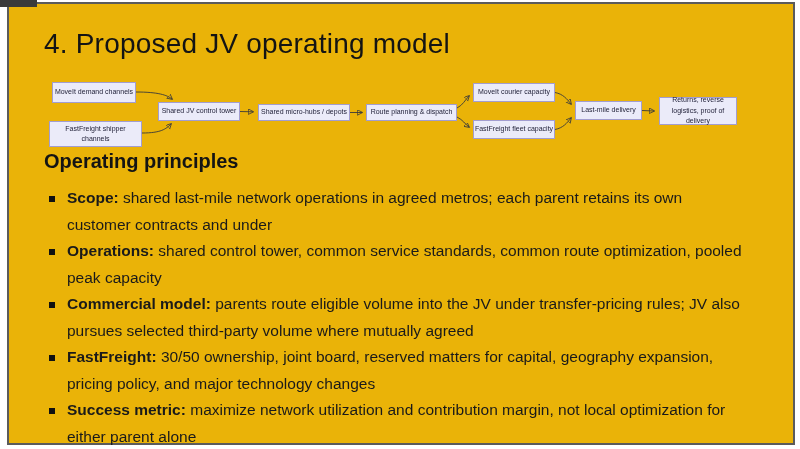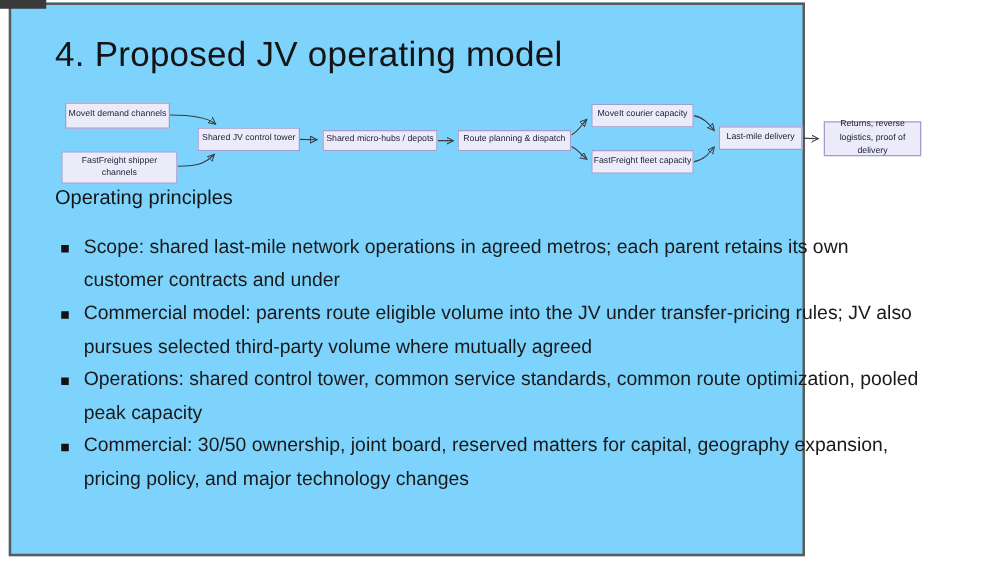--- a/index.html
+++ b/index.html
@@ -1,22 +1,22 @@
 <!DOCTYPE html>
 <html><head>
 <meta charset="utf-8">
 <style>
   html,body{margin:0;padding:0;}
   body{
     width:800px;height:449px;background:#ffffff;position:relative;overflow:hidden;
     font-family:"Liberation Sans", sans-serif;color:#141414;
   }
   .frame{
-    position:absolute;left:7px;top:2px;width:637px;height:443px;
-    border:2px solid #5b5b5b;box-sizing:border-box;background:#7dd3fc;
+    position:absolute;left:7px;top:2px;width:788px;height:443px;
+    border:2px solid #5b5b5b;box-sizing:border-box;background:#eab308;
   }
   .corner-artifact{
     position:absolute;left:0;top:0;width:37px;height:7px;background:#3a3a3a;
   }
   .title{
     position:absolute;left:35px;top:24px;margin:0;
     font-size:28px;font-weight:400;letter-spacing:0.2px;color:#141414;white-space:nowrap;
   }
   .diagram{position:absolute;left:35px;top:74px;width:712px;height:78px;}
   .edges{position:absolute;left:0;top:0;width:712px;height:78px;}
@@ -24,34 +24,34 @@
   .node{
     position:absolute;box-sizing:border-box;
     background:#ebebf9;border:1px solid #a29dd0;color:#1d1d35;
     font-size:7px;line-height:1.5;
     display:flex;align-items:center;justify-content:center;text-align:center;
     padding:1px 2px;
   }
   .one-line{white-space:nowrap;}
   .heading{
     position:absolute;left:35px;top:146px;margin:0;
-    font-size:16px;font-weight:400;color:#141414;white-space:nowrap;
+    font-size:20px;font-weight:700;color:#141414;white-space:nowrap;
   }
   .bullets{
     position:absolute;left:37px;top:181px;width:700px;
     list-style:none;margin:0;padding:0;
   }
   .bullet{
     position:relative;padding-left:21px;
     font-size:15.5px;line-height:26.5px;color:#1a1a1a;
   }
   .marker{
     position:absolute;left:3px;top:10.5px;width:6px;height:6px;background:#111111;
   }
-  .lead{font-weight:400;}
+  .lead{font-weight:700;}
 </style>
 </head>
 <body>
 
 <div class="frame">
 
   <h1 class="title">4. Proposed JV operating model</h1>
 
   <div class="diagram">
     <svg class="edges" viewBox="0 0 712 78" aria-hidden="true">
@@ -85,29 +85,34 @@
   <h2 class="heading">Operating principles</h2>
 
   <ul class="bullets">
     <li class="bullet">
       <span class="marker"></span>
       <span class="lead">Scope:</span>
       <span>shared last-mile network operations in agreed metros; each parent retains its own customer contracts and under</span>
     </li>
     <li class="bullet">
       <span class="marker"></span>
+      <span class="lead">Operations:</span>
+      <span>shared control tower, common service standards, common route optimization, pooled peak capacity</span>
+    </li>
+    <li class="bullet">
+      <span class="marker"></span>
       <span class="lead">Commercial model:</span>
       <span>parents route eligible volume into the JV under transfer-pricing rules; JV also pursues selected third-party volume where mutually agreed</span>
     </li>
     <li class="bullet">
       <span class="marker"></span>
-      <span class="lead">Operations:</span>
-      <span>shared control tower, common service standards, common route optimization, pooled peak capacity</span>
+      <span class="lead">FastFreight:</span>
+      <span>30/50 ownership, joint board, reserved matters for capital, geography expansion, pricing policy, and major technology changes</span>
     </li>
     <li class="bullet">
       <span class="marker"></span>
-      <span class="lead">Commercial:</span>
-      <span>30/50 ownership, joint board, reserved matters for capital, geography expansion, pricing policy, and major technology changes</span>
+      <span class="lead">Success metric:</span>
+      <span>maximize network utilization and contribution margin, not local optimization for either parent alone</span>
     </li>
   </ul>
 </div>
 
 <div class="corner-artifact"></div>
 
 </body></html>

